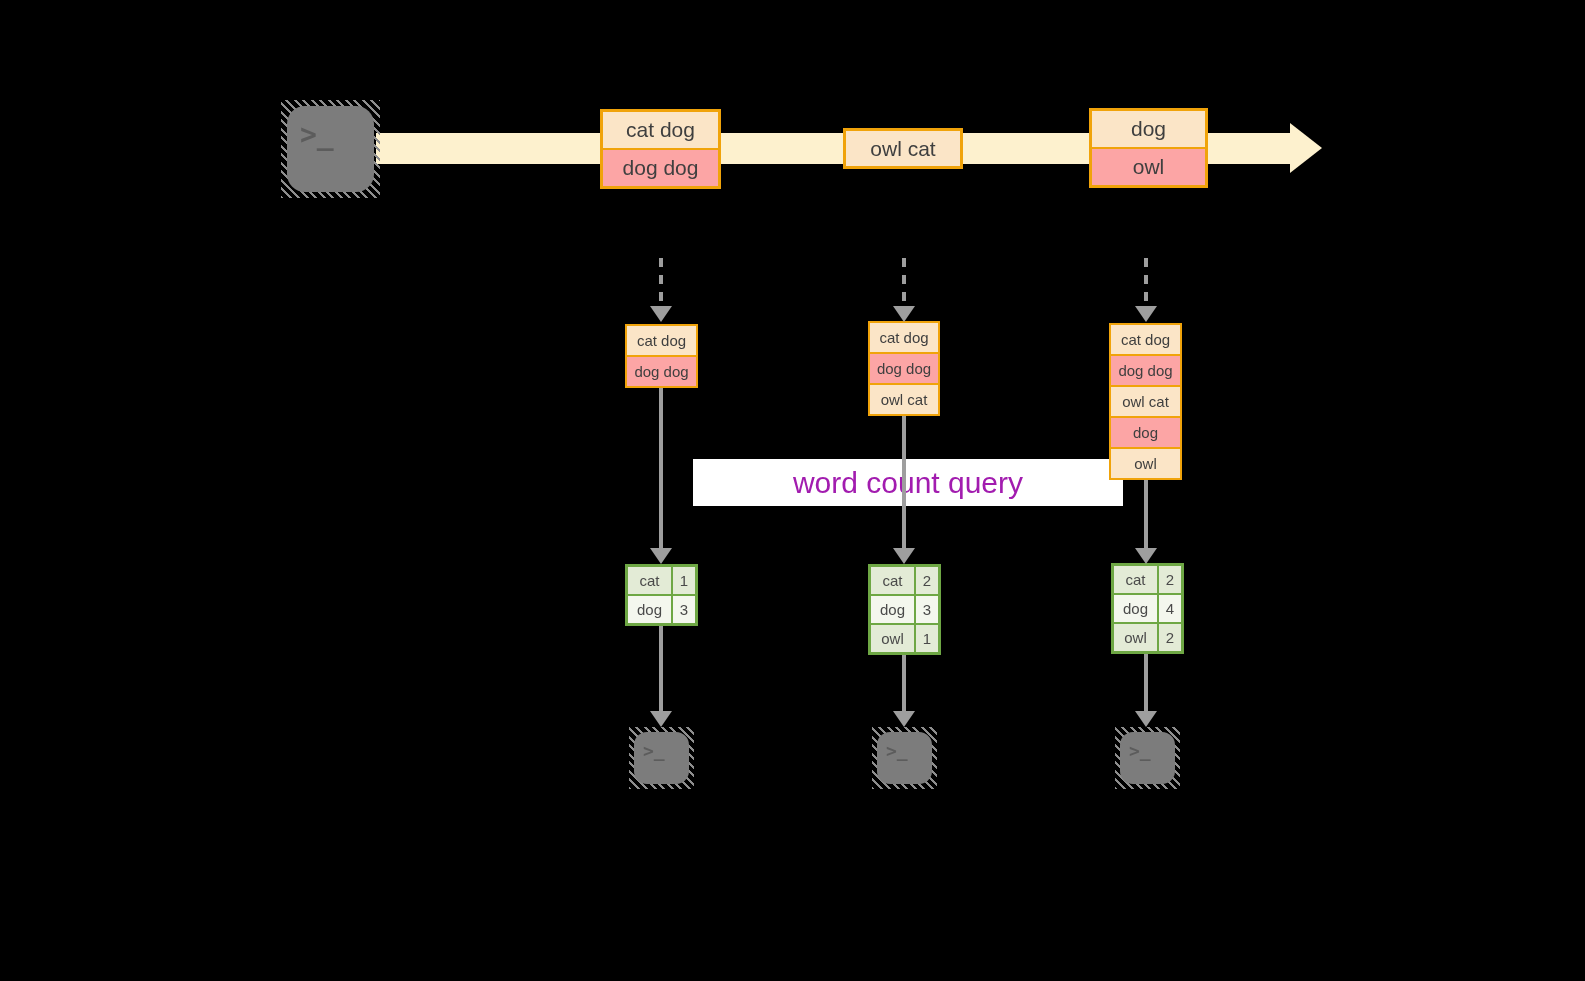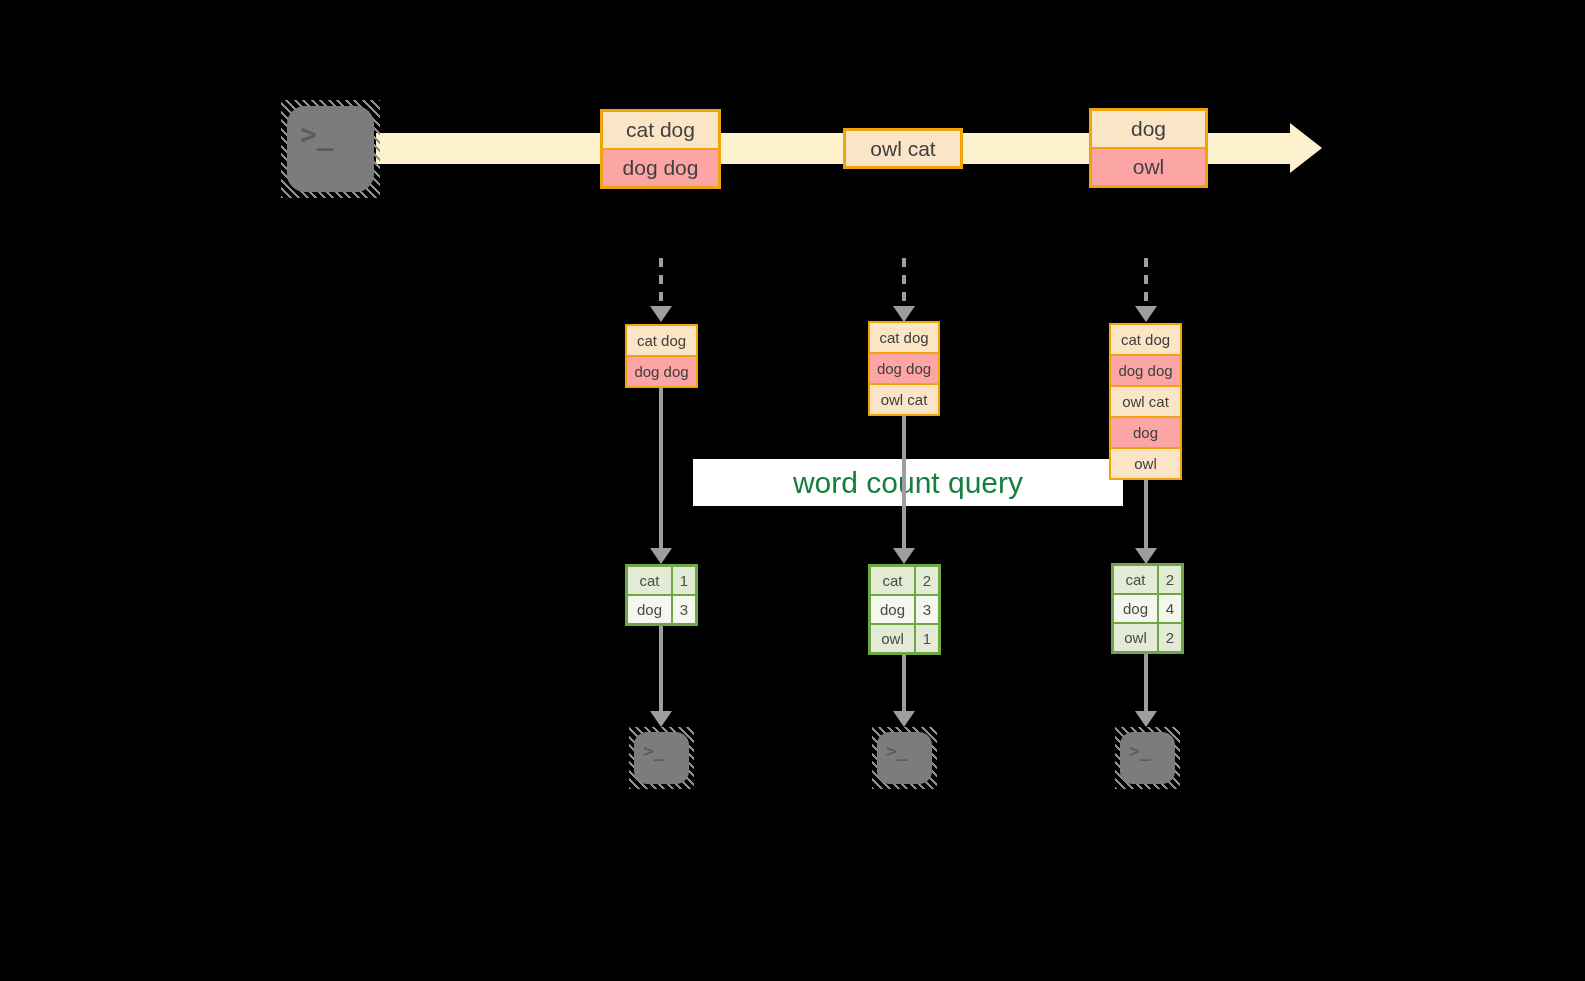--- a/index.html
+++ b/index.html
@@ -40,21 +40,21 @@
   
   .dash-line{position:absolute;width:4px;z-index:3;
              background:repeating-linear-gradient(180deg,#9E9E9E 0 9px,transparent 9px 17px);}
   .solid-line{position:absolute;width:4px;background:#9E9E9E;z-index:3;}
   .head-down{position:absolute;width:0;height:0;z-index:3;
              border-left:11px solid transparent;border-right:11px solid transparent;
              border-top:16px solid #9E9E9E;}
 
   
   .banner{position:absolute;left:693px;top:459px;width:430px;height:47px;background:#FFFFFF;
-          z-index:1;text-align:center;line-height:47px;font-size:30px;color:#15803d;}
+          z-index:1;text-align:center;line-height:47px;font-size:30px;color:#a21caf;}
 
   
   .wtable{position:absolute;display:grid;grid-template-columns:43px 22px;gap:2px;
           padding:3px;background:#6EA744;z-index:2;}
   .wcell{height:27px;line-height:27px;text-align:center;font-size:15px;color:#4A4A4A;}
   .g-dark{background:#E3EBD6;}
   .g-light{background:#F4F7EE;}
 </style>
 </head>
 <body>

